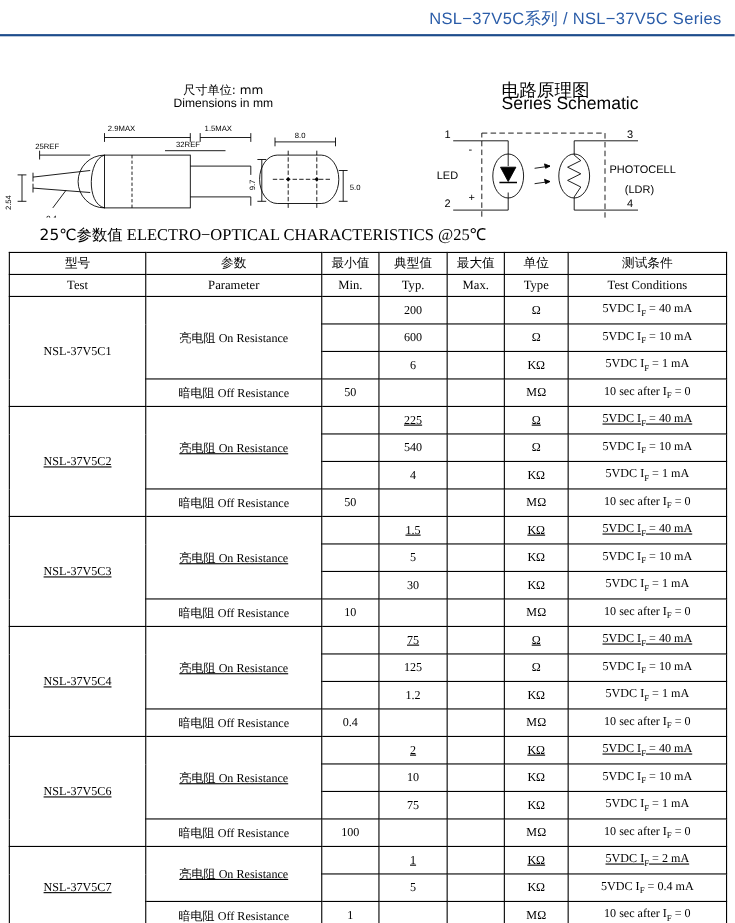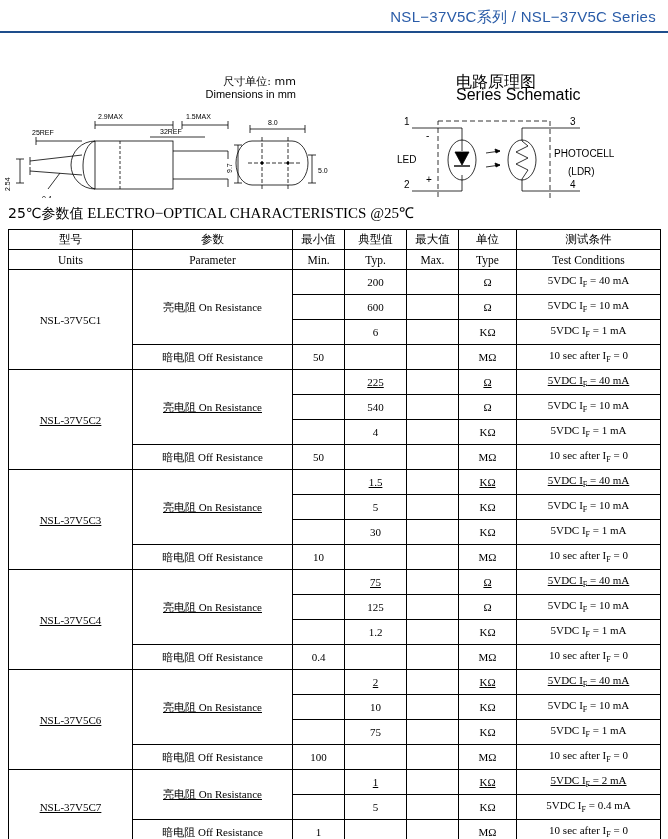--- a/index.html
+++ b/index.html
@@ -30,23 +30,23 @@
     letter-spacing: 0.3px;
   }
 
   
   .drawing-area {
     position: relative;
     height: 165px;
   }
   .dim-caption {
     position: absolute;
-    left: 166px;
+    left: 138px;
     top: 42px;
-    text-align: right;
+    text-align: center;
     width: 130px;
     font-size: 11px;
     line-height: 13px;
     font-family: "Liberation Sans", sans-serif;
   }
   .sch-caption {
     position: absolute;
     left: 456px;
     top: 42px;
     text-align: left;
@@ -62,20 +62,21 @@
     position: absolute;
     left: 0;
     top: 0;
   }
 
   
   .section-title {
     font-size: 15px;
     padding: 4px 8px 6px 8px;
     font-family: "Liberation Serif", serif;
+    margin-left: 28px;
   }
   .section-title .cn {
     font-size: 14px;
   }
 
   
   table.spec {
     border-collapse: collapse;
     width: 652px;
     margin: 0 8px;
@@ -267,21 +268,21 @@
     <tr>
       <td class="hdr-cn">型号</td>
       <td class="hdr-cn">参数</td>
       <td class="hdr-cn">最小值</td>
       <td class="hdr-cn">典型值</td>
       <td class="hdr-cn">最大值</td>
       <td class="hdr-cn">单位</td>
       <td class="hdr-cn">测试条件</td>
     </tr>
     <tr>
-      <td style="border-top:none">Units</td>
+      <td style="border-top:none">Test</td>
       <td style="border-top:none">Parameter</td>
       <td style="border-top:none">Min.</td>
       <td style="border-top:none">Typ.</td>
       <td style="border-top:none">Max.</td>
       <td style="border-top:none">Type</td>
       <td style="border-top:none">Test Conditions</td>
     </tr>
   </thead>
   <tbody id="spec-body">
       <tr>

